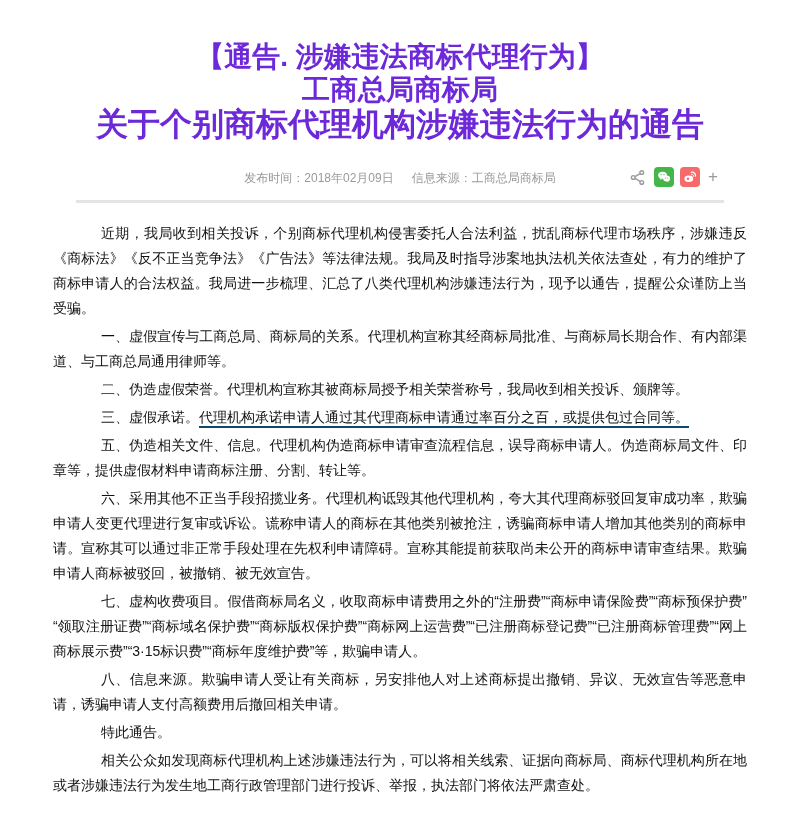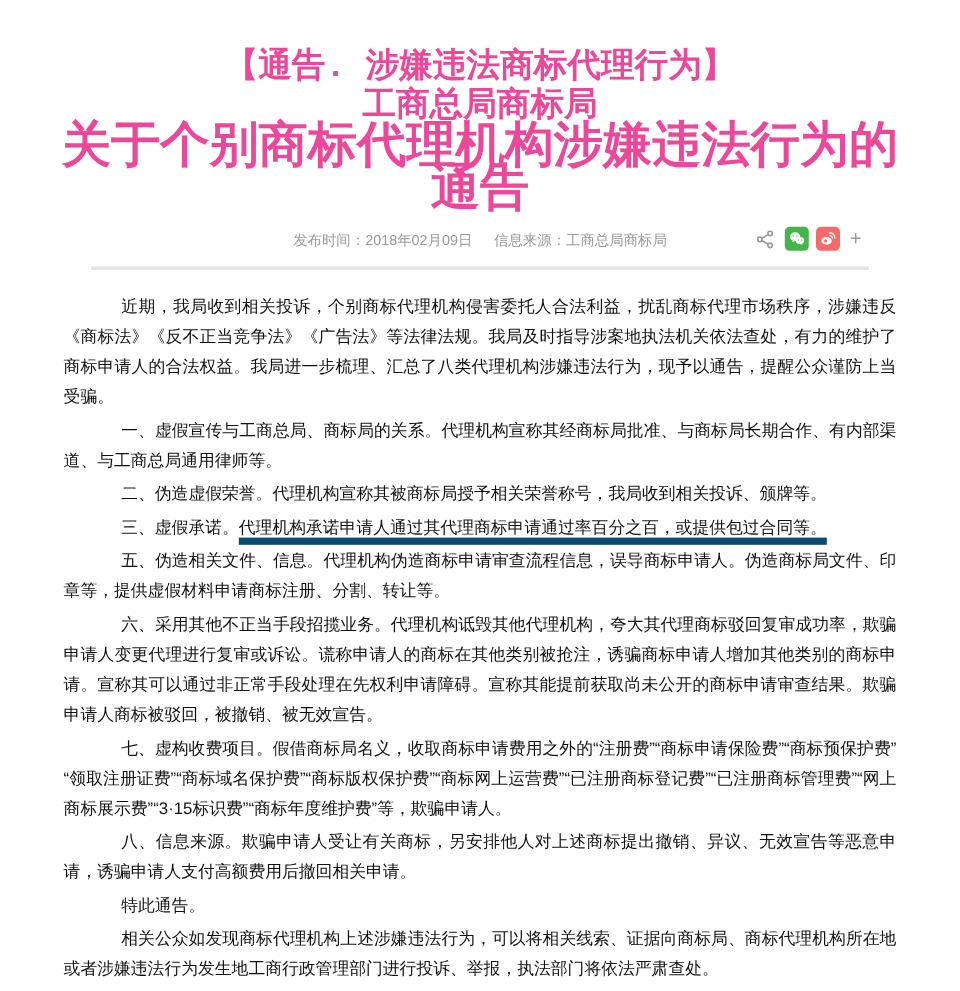--- a/index.html
+++ b/index.html
@@ -11,33 +11,33 @@
     font-family: "Liberation Sans", "DejaVu Sans", sans-serif;
     color: #222;
   }
   .page { width: 800px; padding-top: 40px; }
 
   
   .title-block {
     width: 700px;
     margin: 0 auto;
     text-align: center;
-    font-family: Liberation Mono, monospace;
+    font-family: Liberation Sans, sans-serif;
     font-weight: bold;
-    color: #ec4899;
+    color: #6d28d9;
   }
   .title-line1 { font-size: 28px; line-height: 34px; }
   .title-line2 { font-size: 28px; line-height: 32px; }
-  .title-line3 { font-size: 41px; line-height: 36px; }
+  .title-line3 { font-size: 32px; line-height: 36px; }
 
   
   .meta-row {
     position: relative;
     width: 700px;
-    margin: 10px auto 0;
+    margin: 24px auto 0;
     height: 24px;
   }
   .meta-text {
     text-align: center;
     font-size: 12px;
     color: #999;
     line-height: 24px;
   }
   .meta-gap { display: inline-block; width: 18px; }
   .share-tools {
@@ -81,21 +81,21 @@
     width: 694px;
     margin: 18px auto 16px;
     font-size: 14px;
     line-height: 25px;
     text-align: justify;
     color: #111;
   }
   .article p { text-indent: 48px; margin: 0 0 3px 0; }
   .article p strong { font-weight: normal; }
   .u-red {
-    border-bottom: 6px solid #0c4a6e;
+    border-bottom: 2px solid #0c4a6e;
     padding-bottom: 1px;
   }
 </style>
 </head>
 <body>
 
 <div class="page">
 
   <header class="title-block">
     <h2 class="title-line1">【通告. 涉嫌违法商标代理行为】</h2>

